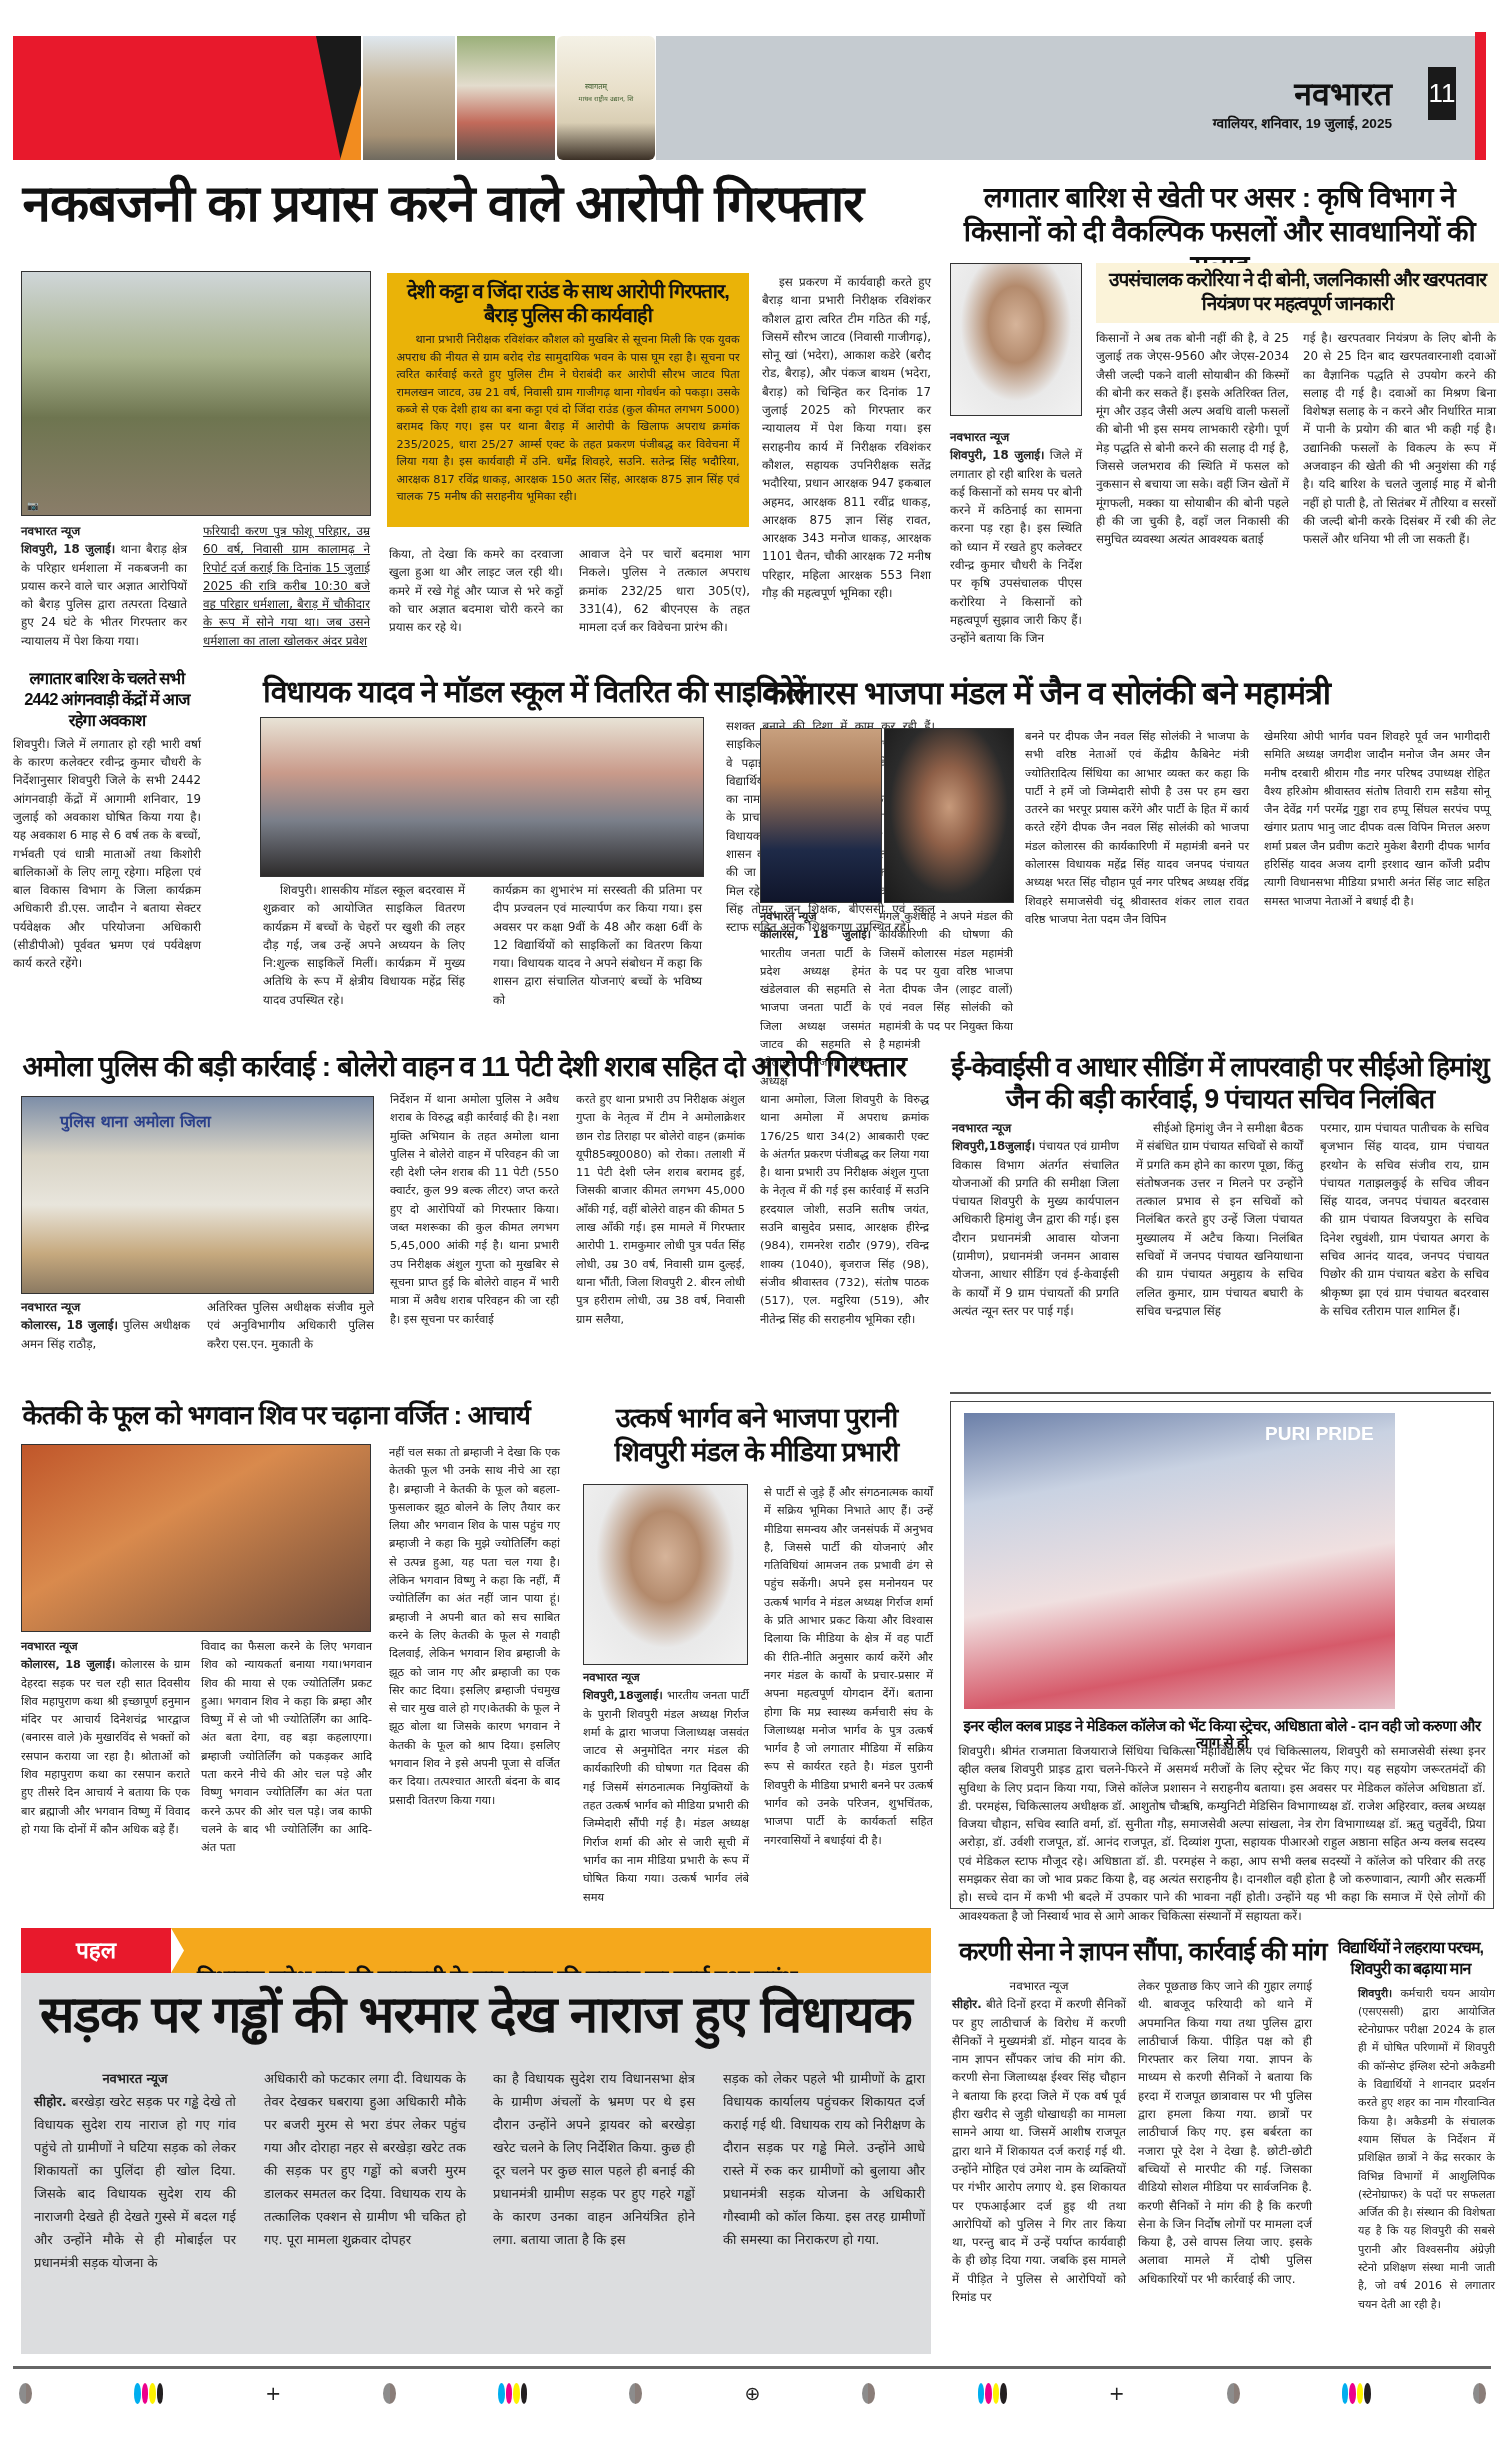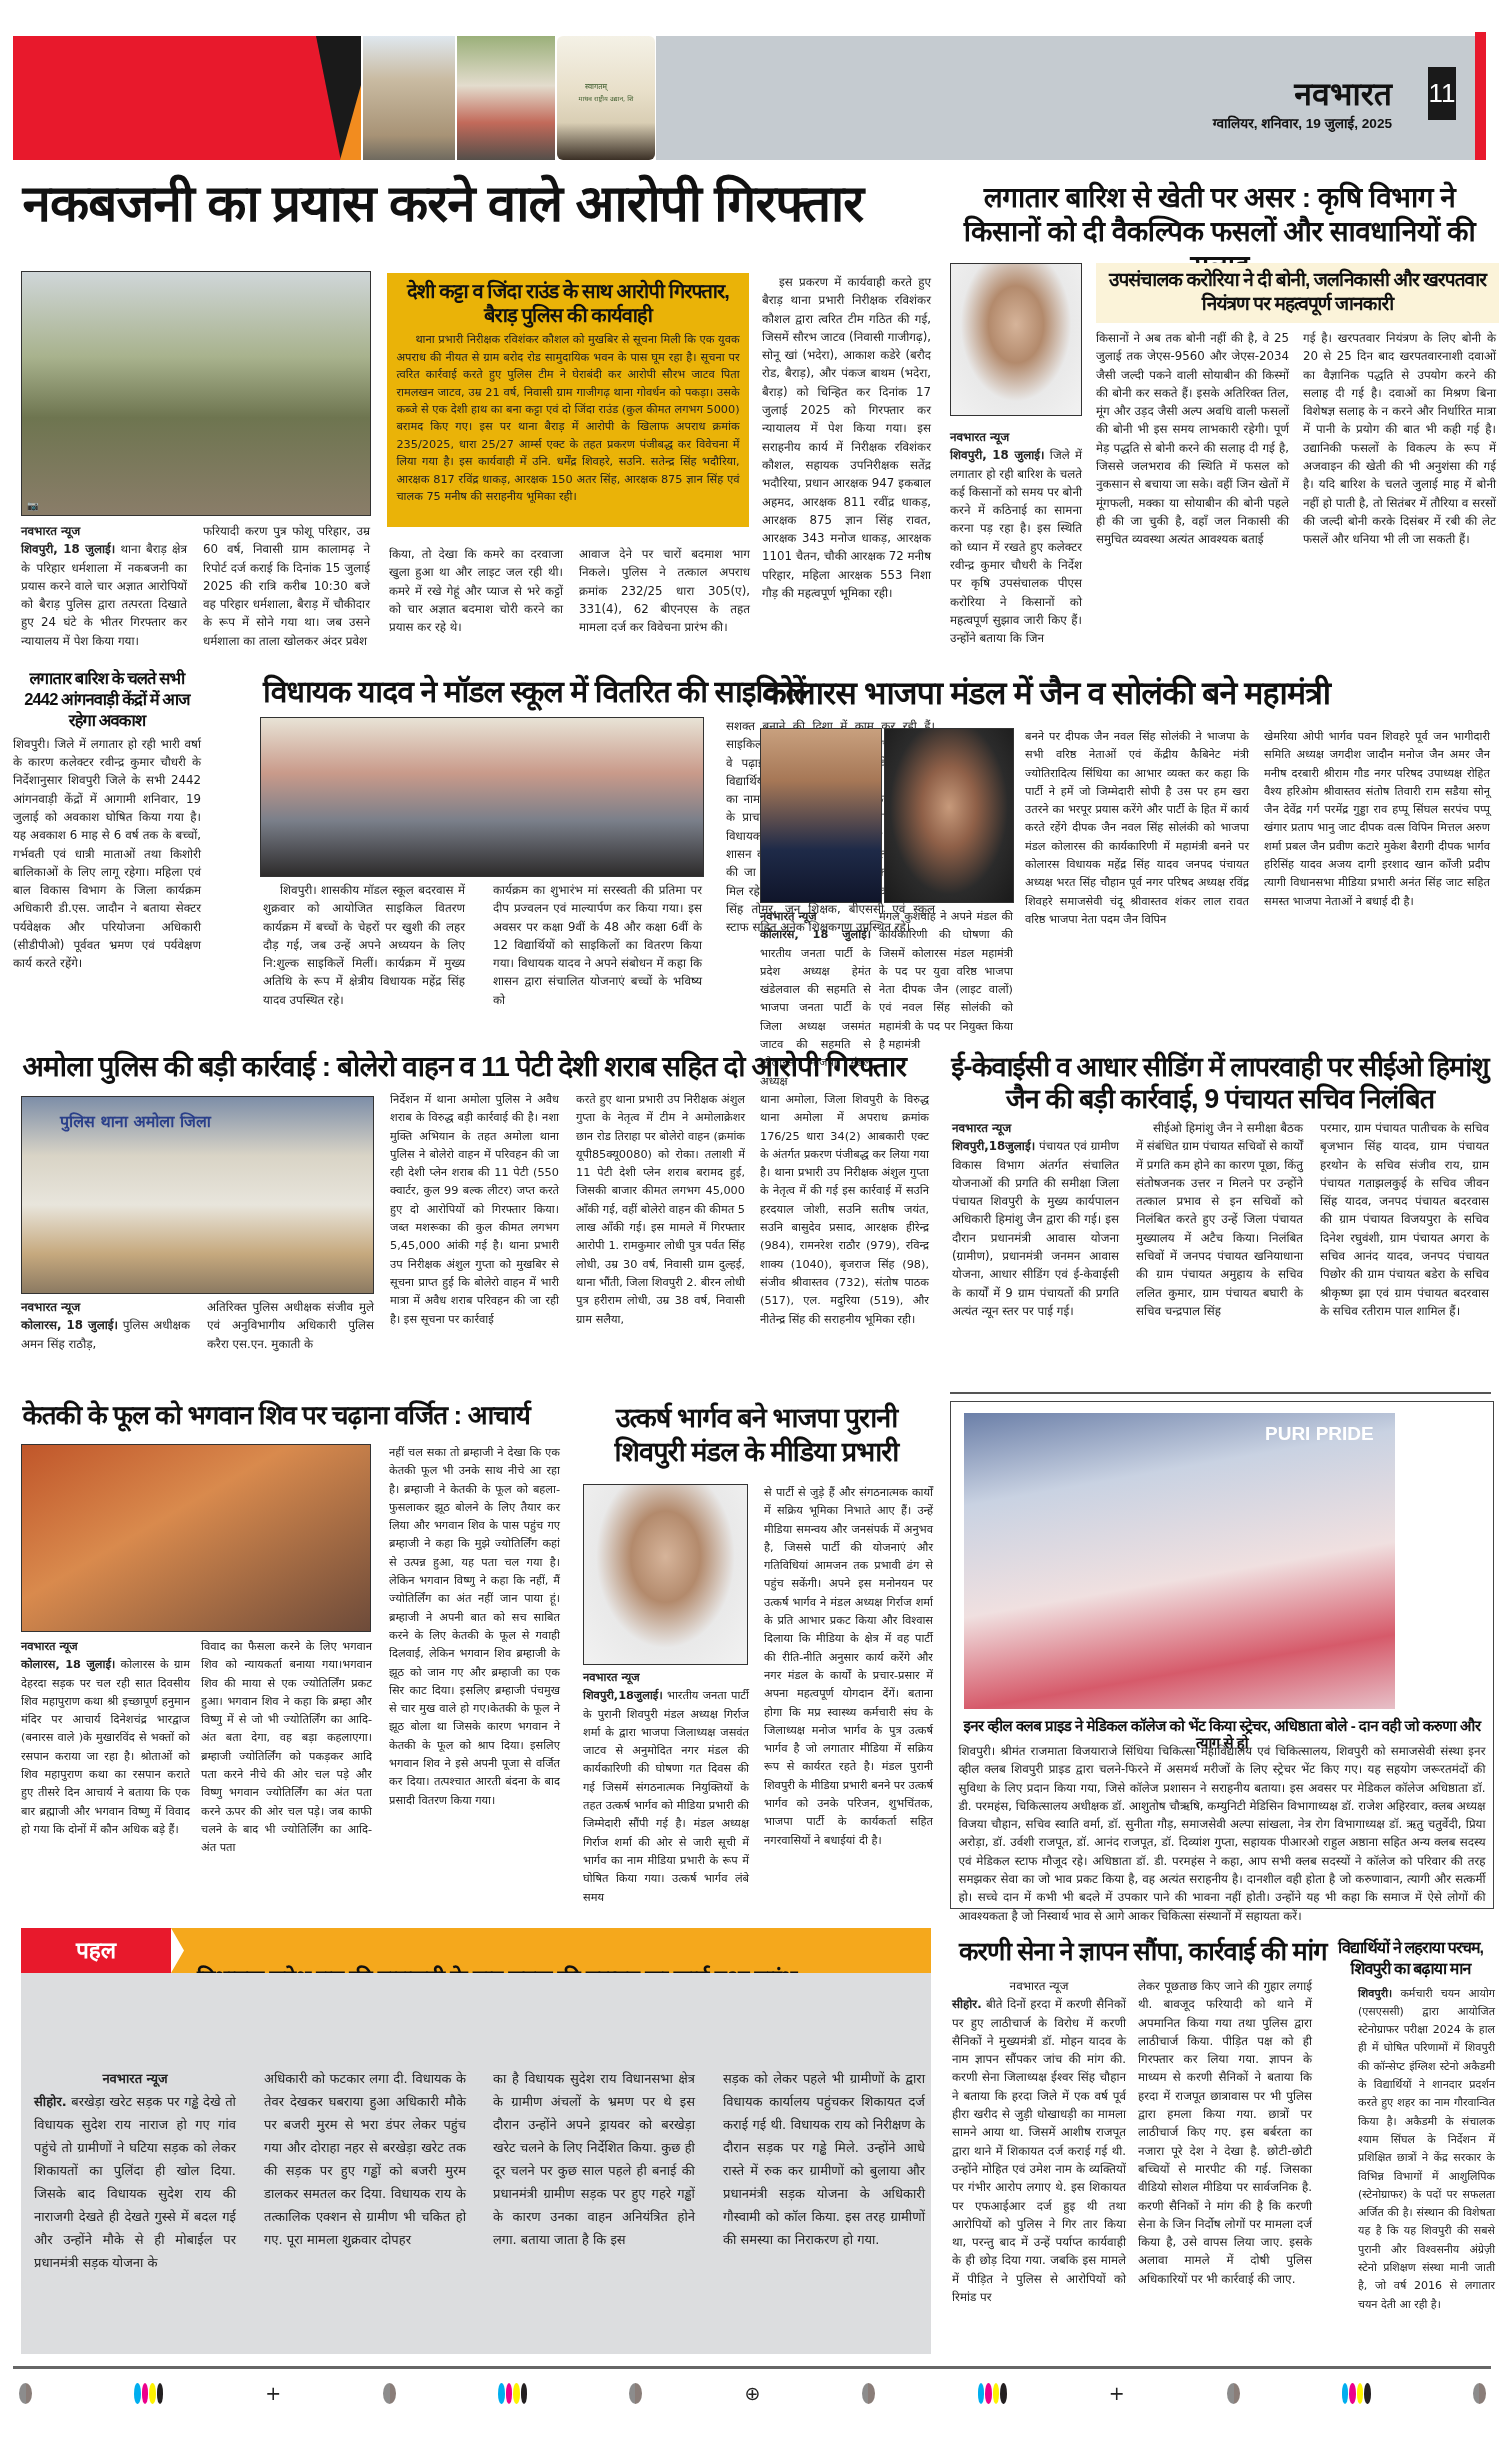--- a/index.html
+++ b/index.html
@@ -43,21 +43,21 @@
 <h1 class="abs hl" style="left:22.6px;top:175px;width:903px;font-size:51px;white-space:nowrap;">नकबजनी का प्रयास करने वाले आरोपी गिरफ्तार</h1>
 
 <div class="abs photo" style="left:21px;top:271px;width:350px;height:245px;background:linear-gradient(180deg,#cfd6d8 0%,#a8b28d 35%,#6e7550 60%,#8a7d69 100%);">
   <span class="photo-label">📷</span>
 </div>
 <div class="abs body-text" style="left:21px;top:522px;width:166px;">
   <div class="dateline">नवभारत न्यूज</div>
   <span class="dateline">शिवपुरी, 18 जुलाई।</span>
   <span>थाना बैराड़ क्षेत्र के परिहार धर्मशाला में नकबजनी का प्रयास करने वाले चार अज्ञात आरोपियों को बैराड़ पुलिस द्वारा तत्परता दिखाते हुए 24 घंटे के भीतर गिरफ्तार कर न्यायालय में पेश किया गया।</span>
 </div>
-<div class="abs body-text" style="left:203px;top:522px;width:167px;">फरियादी करण पुत्र फोशू परिहार, उम्र 60 वर्ष, निवासी ग्राम कालामढ़ ने रिपोर्ट दर्ज कराई कि दिनांक 15 जुलाई 2025 की रात्रि करीब 10:30 बजे वह परिहार धर्मशाला, बैराड़ में चौकीदार के रूप में सोने गया था। जब उसने धर्मशाला का ताला खोलकर अंदर प्रवेश</div>
+<div class="abs body-text" style="left:203px;top:522px;width:167px;text-decoration:underline;">फरियादी करण पुत्र फोशू परिहार, उम्र 60 वर्ष, निवासी ग्राम कालामढ़ ने रिपोर्ट दर्ज कराई कि दिनांक 15 जुलाई 2025 की रात्रि करीब 10:30 बजे वह परिहार धर्मशाला, बैराड़ में चौकीदार के रूप में सोने गया था। जब उसने धर्मशाला का ताला खोलकर अंदर प्रवेश</div>
 
 <div class="abs" style="left:387px;top:273px;width:362px;height:254px;background:#eab308;padding:5.6px 9.4px;">
   <div class="hl" style="font-size:20px;text-align:center;line-height:24.5px;">देशी कट्टा व जिंदा राउंड के साथ आरोपी गिरफ्तार, बैराड़ पुलिस की कार्यवाही</div>
   <div class="body-text" style="font-size:11.3px;line-height:17.4px;margin-top:3.8px;text-indent:19px;">थाना प्रभारी निरीक्षक रविशंकर कौशल को मुखबिर से सूचना मिली कि एक युवक अपराध की नीयत से ग्राम बरोद रोड सामुदायिक भवन के पास घूम रहा है। सूचना पर त्वरित कार्रवाई करते हुए पुलिस टीम ने घेराबंदी कर आरोपी सौरभ जाटव पिता रामलखन जाटव, उम्र 21 वर्ष, निवासी ग्राम गाजीगढ़ थाना गोवर्धन को पकड़ा। उसके कब्जे से एक देशी हाथ का बना कट्टा एवं दो जिंदा राउंड (कुल कीमत लगभग 5000) बरामद किए गए। इस पर थाना बैराड़ में आरोपी के खिलाफ अपराध क्रमांक 235/2025, धारा 25/27 आर्म्स एक्ट के तहत प्रकरण पंजीबद्ध कर विवेचना में लिया गया है। इस कार्यवाही में उनि. धर्मेंद्र शिवहरे, सउनि. सतेन्द्र सिंह भदौरिया, आरक्षक 817 रविंद्र धाकड़, आरक्षक 150 अतर सिंह, आरक्षक 875 ज्ञान सिंह एवं चालक 75 मनीष की सराहनीय भूमिका रही।</div>
 </div>
 <div class="abs body-text" style="left:389px;top:545px;width:174px;">किया, तो देखा कि कमरे का दरवाजा खुला हुआ था और लाइट जल रही थी। कमरे में रखे गेहूं और प्याज से भरे कट्टों को चार अज्ञात बदमाश चोरी करने का प्रयास कर रहे थे।</div>
 <div class="abs body-text" style="left:579px;top:545px;width:171px;">आवाज देने पर चारों बदमाश भाग निकले। पुलिस ने तत्काल अपराध क्रमांक 232/25 धारा 305(ए), 331(4), 62 बीएनएस के तहत मामला दर्ज कर विवेचना प्रारंभ की।</div>
 <div class="abs body-text" style="left:762px;top:273px;width:169px;text-indent:17px;">इस प्रकरण में कार्यवाही करते हुए बैराड़ थाना प्रभारी निरीक्षक रविशंकर कौशल द्वारा त्वरित टीम गठित की गई, जिसमें सौरभ जाटव (निवासी गाजीगढ़), सोनू खां (भदेरा), आकाश कडेरे (बरौद रोड, बैराड़), और पंकज बाथम (भदेरा, बैराड़) को चिन्हित कर दिनांक 17 जुलाई 2025 को गिरफ्तार कर न्यायालय में पेश किया गया। इस सराहनीय कार्य में निरीक्षक रविशंकर कौशल, सहायक उपनिरीक्षक सतेंद्र भदौरिया, प्रधान आरक्षक 947 इकबाल अहमद, आरक्षक 811 रवींद्र धाकड़, आरक्षक 875 ज्ञान सिंह रावत, आरक्षक 343 मनोज धाकड़, आरक्षक 1101 चैतन, चौकी आरक्षक 72 मनीष परिहार, महिला आरक्षक 553 निशा गौड़ की महत्वपूर्ण भूमिका रही।</div>
 
 <h2 class="abs hl" style="left:942px;top:181px;width:555px;font-size:28px;text-align:center;line-height:34px;letter-spacing:-0.5px;">लगातार बारिश से खेती पर असर : कृषि विभाग ने किसानों को दी वैकल्पिक फसलों और सावधानियों की सलाह</h2>
@@ -145,20 +145,21 @@
   </div>
   <div class="abs hl" style="left:7.5px;top:315px;width:527px;font-size:15px;text-align:center;letter-spacing:-0.5px;">इनर व्हील क्लब प्राइड ने मेडिकल कॉलेज को भेंट किया स्ट्रेचर, अधिष्ठाता बोले - दान वही जो करुणा और त्याग से हो</div>
   <div class="abs body-text" style="left:7.5px;top:340px;width:527px;font-size:11.8px;line-height:18.3px;">शिवपुरी। श्रीमंत राजमाता विजयाराजे सिंधिया चिकित्सा महाविद्यालय एवं चिकित्सालय, शिवपुरी को समाजसेवी संस्था इनर व्हील क्लब शिवपुरी प्राइड द्वारा चलने-फिरने में असमर्थ मरीजों के लिए स्ट्रेचर भेंट किए गए। यह सहयोग जरूरतमंदों की सुविधा के लिए प्रदान किया गया, जिसे कॉलेज प्रशासन ने सराहनीय बताया। इस अवसर पर मेडिकल कॉलेज अधिष्ठाता डॉ. डी. परमहंस, चिकित्सालय अधीक्षक डॉ. आशुतोष चौऋषि, कम्युनिटी मेडिसिन विभागाध्यक्ष डॉ. राजेश अहिरवार, क्लब अध्यक्ष विजया चौहान, सचिव स्वाति वर्मा, डॉ. सुनीता गौड़, समाजसेवी अल्पा सांखला, नेत्र रोग विभागाध्यक्ष डॉ. ऋतु चतुर्वेदी, प्रिया अरोड़ा, डॉ. उर्वशी राजपूत, डॉ. आनंद राजपूत, डॉ. दिव्यांश गुप्ता, सहायक पीआरओ राहुल अष्ठाना सहित अन्य क्लब सदस्य एवं मेडिकल स्टाफ मौजूद रहे। अधिष्ठाता डॉ. डी. परमहंस ने कहा, आप सभी क्लब सदस्यों ने कॉलेज को परिवार की तरह समझकर सेवा का जो भाव प्रकट किया है, वह अत्यंत सराहनीय है। दानशील वही होता है जो करुणावान, त्यागी और सत्कर्मी हो। सच्चे दान में कभी भी बदले में उपकार पाने की भावना नहीं होती। उन्होंने यह भी कहा कि समाज में ऐसे लोगों की आवश्यकता है जो निस्वार्थ भाव से आगे आकर चिकित्सा संस्थानों में सहायता करें।</div>
 </div>
 
 <div class="abs" style="left:21px;top:1928px;width:150px;height:45px;background:#E8192C;color:#fff;font-family:'Liberation Sans',sans-serif;font-weight:bold;font-size:22.6px;line-height:45px;text-align:center;">पहल</div>
 <div class="abs" style="left:171px;top:1928px;width:760px;height:45px;background:#F5A81C;clip-path:polygon(0 0,100% 0,100% 100%,0 100%,13px 50%);">
   <div class="hl" style="padding-left:26px;font-size:22.6px;line-height:45px;white-space:nowrap;letter-spacing:-0.5px;margin-top:28px;">विधायक सुदेश राय की नाराजगी के बाद सड़क की मरम्मत का कार्य हुआ प्रारंभ</div>
 </div>
 <div class="abs" style="left:21px;top:1973px;width:910px;height:381px;background:#DCDDDF;">
+  <h1 class="abs hl" style="left:19px;top:13px;width:875px;font-size:51px;white-space:nowrap;">सड़क पर गड्ढों की भरमार देख नाराज हुए विधायक</h1>
   <div class="abs body-text" style="left:13px;top:94px;width:202px;font-size:13px;line-height:23px;">
     <div class="dateline" style="text-align:center;">नवभारत न्यूज</div>
     <span class="dateline">सीहोर.</span>
     <span>बरखेड़ा खरेट सड़क पर गड्ढे देखे तो विधायक सुदेश राय नाराज हो गए गांव पहुंचे तो ग्रामीणों ने घटिया सड़क को लेकर शिकायतों का पुलिंदा ही खोल दिया. जिसके बाद विधायक सुदेश राय की नाराजगी देखते ही देखते गुस्से में बदल गई और उन्होंने मौके से ही मोबाईल पर प्रधानमंत्री सड़क योजना के</span>
   </div>
   <div class="abs body-text" style="left:243px;top:94px;width:202px;font-size:13px;line-height:23px;">अधिकारी को फटकार लगा दी. विधायक के तेवर देखकर घबराया हुआ अधिकारी मौके पर बजरी मुरम से भरा डंपर लेकर पहुंच गया और दोराहा नहर से बरखेड़ा खरेट तक की सड़क पर हुए गड्ढों को बजरी मुरम डालकर समतल कर दिया. विधायक राय के तत्कालिक एक्शन से ग्रामीण भी चकित हो गए. पूरा मामला शुक्रवार दोपहर</div>
   <div class="abs body-text" style="left:472px;top:94px;width:202px;font-size:13px;line-height:23px;">का है विधायक सुदेश राय विधानसभा क्षेत्र के ग्रामीण अंचलों के भ्रमण पर थे इस दौरान उन्होंने अपने ड्रायवर को बरखेड़ा खरेट चलने के लिए निर्देशित किया. कुछ ही दूर चलने पर कुछ साल पहले ही बनाई की प्रधानमंत्री ग्रामीण सड़क पर हुए गहरे गड्ढों के कारण उनका वाहन अनियंत्रित होने लगा. बताया जाता है कि इस</div>
   <div class="abs body-text" style="left:702px;top:94px;width:202px;font-size:13px;line-height:23px;">सड़क को लेकर पहले भी ग्रामीणों के द्वारा विधायक कार्यालय पहुंचकर शिकायत दर्ज कराई गई थी. विधायक राय को निरीक्षण के दौरान सड़क पर गड्ढे मिले. उन्होंने आधे रास्ते में रुक कर ग्रामीणों को बुलाया और प्रधानमंत्री सड़क योजना के अधिकारी गौस्वामी को कॉल किया. इस तरह ग्रामीणों की समस्या का निराकरण हो गया.</div>
 </div>
 

